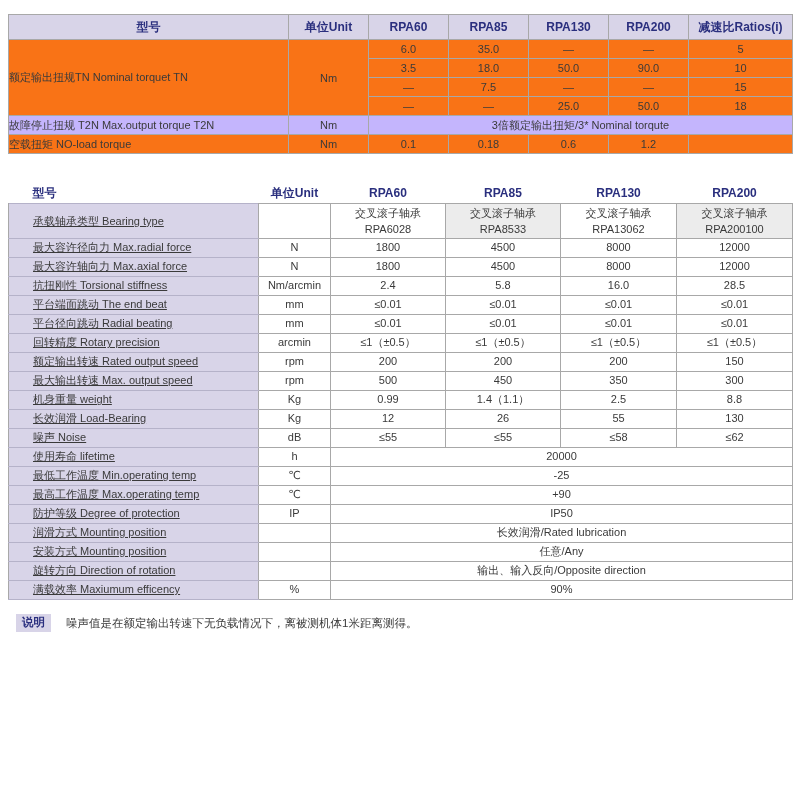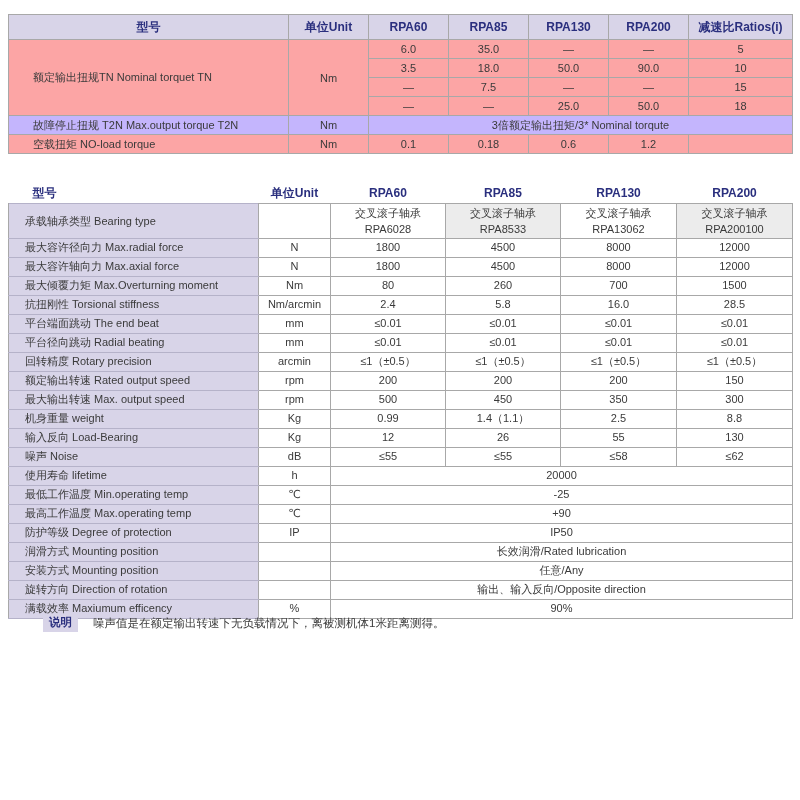--- a/index.html
+++ b/index.html
@@ -5,36 +5,36 @@
   html,body{margin:0;padding:0;background:#ffffff;}
   body{width:800px;height:800px;font-family:"Liberation Sans","DejaVu Sans",sans-serif;color:#3a3a3a;}
   .page{position:relative;width:800px;height:712px;background:#fff;overflow:hidden;}
 
   table{border-collapse:collapse;table-layout:fixed;width:784px;font-size:11px;color:#3a3a3a;}
   td,th{padding:0;overflow:hidden;}
 
   
   .t1{position:absolute;left:8px;top:14px;}
   .t1 th{background:#d8d4e8;color:#2a2f7e;font-size:12px;font-weight:bold;height:24px;border:1px solid #a8a8a8;text-align:center;}
-  .t1 td{height:18px;text-align:center;border:1px solid #a8a8a8;background:#fca5a5;}
-  .t1 td.label{text-align:left;padding-left:24px;}
+  .t1 td{height:18px;text-align:center;border:1px solid #a8a8a8;background:#f97316;}
+  .t1 td.label{text-align:left;}
   .t1 tr.grayrow td{background:#c4b5fd;}
 
   
   .t2{position:absolute;left:8px;top:183px;}
   .t2 th{border:none;background:#fff;color:#2a2f7e;font-size:12px;font-weight:bold;height:20px;text-align:center;}
   .t2 th.left{text-align:left;padding-left:24px;}
   .t2 td{border:1px solid #a8a8a8;height:18px;text-align:center;background:#fff;line-height:1.25;}
-  .t2 td.label{background:#d8d4e8;text-align:left;padding-left:16px;border-color:#b5b2c9 #a8a8a8;}
+  .t2 td.label{background:#d8d4e8;text-align:left;padding-left:24px;border-color:#b5b2c9 #a8a8a8;text-decoration:underline;}
   .t2 td.shade{background:#ececec;}
   .t2 tr.tall td{height:34px;white-space:pre-line;line-height:1.5;}
 
   
   .note{position:absolute;left:16px;top:614px;display:flex;align-items:flex-start;gap:15px;font-size:11.5px;}
-  .badge{background:#d8d4e8;color:#2a2f7e;font-weight:bold;padding:1px 6px 2px 6px;flex:0 0 auto;margin-left:27px;}
+  .badge{background:#d8d4e8;color:#2a2f7e;font-weight:bold;padding:1px 6px 2px 6px;flex:0 0 auto;}
   .note-lines div{line-height:19px;}
 </style>
 </head>
 <body>
 
 <div class="page">
 
   <table class="t1">
     <colgroup>
       <col style="width:280px">
@@ -146,28 +146,20 @@
         </tr>
         <tr>
           <td class="label">最大容许轴向力 Max.axial force</td>
           <td>N</td>
           <td>1800</td>
           <td>4500</td>
           <td>8000</td>
           <td>12000</td>
         </tr>
         <tr>
-          <td class="label">最大倾覆力矩 Max.Overturning moment</td>
-          <td>Nm</td>
-          <td>80</td>
-          <td>260</td>
-          <td>700</td>
-          <td>1500</td>
-        </tr>
-        <tr>
           <td class="label">抗扭刚性 Torsional stiffness</td>
           <td>Nm/arcmin</td>
           <td>2.4</td>
           <td>5.8</td>
           <td>16.0</td>
           <td>28.5</td>
         </tr>
         <tr>
           <td class="label">平台端面跳动 The end beat</td>
           <td>mm</td>
@@ -210,21 +202,21 @@
         </tr>
         <tr>
           <td class="label">机身重量 weight</td>
           <td>Kg</td>
           <td>0.99</td>
           <td>1.4（1.1）</td>
           <td>2.5</td>
           <td>8.8</td>
         </tr>
         <tr>
-          <td class="label">输入反向 Load-Bearing</td>
+          <td class="label">长效润滑 Load-Bearing</td>
           <td>Kg</td>
           <td>12</td>
           <td>26</td>
           <td>55</td>
           <td>130</td>
         </tr>
         <tr>
           <td class="label">噪声 Noise</td>
           <td>dB</td>
           <td>≤55</td>

